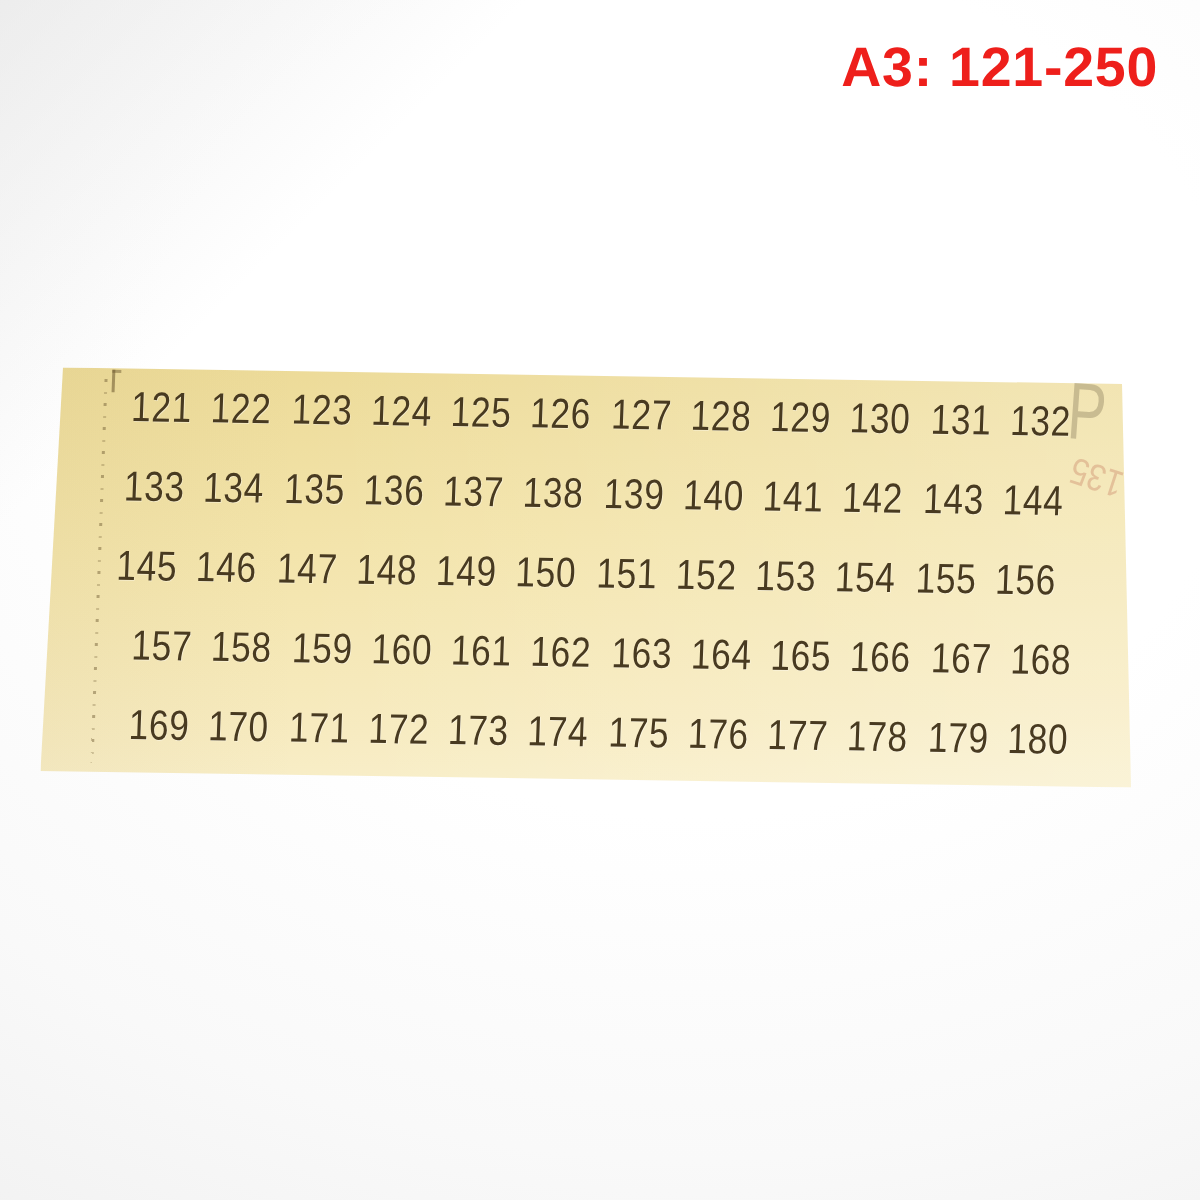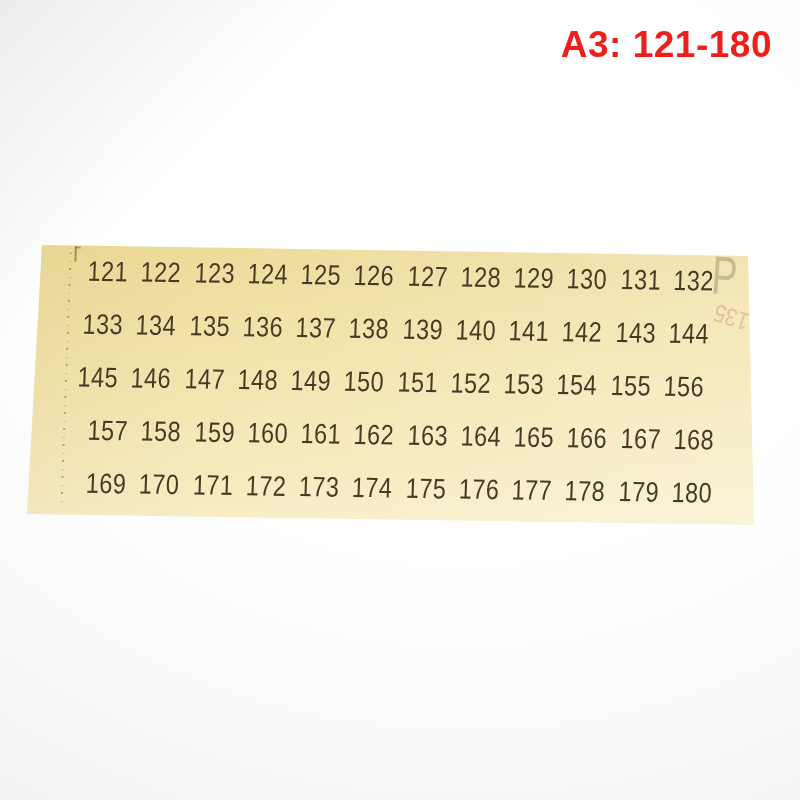--- a/index.html
+++ b/index.html
@@ -110,21 +110,21 @@
     font-size: 25px;
     color: rgba(199,130,100,0.38);
     transform: rotate(198deg) scaleX(0.85);
   }
 </style>
 </head>
 <body>
 
 <div class="photo">
 
-  <div class="range-label">A3: 121-180</div>
+  <div class="range-label">A3: 121-250</div>
 
   <div class="sheet"></div>
 
   <div class="grid-wrap">
     <div class="perforation"></div>
     <div class="reg-tick"></div>
 
     <div class="row">
       <span class="num">121</span>
       <span class="num">122</span>

